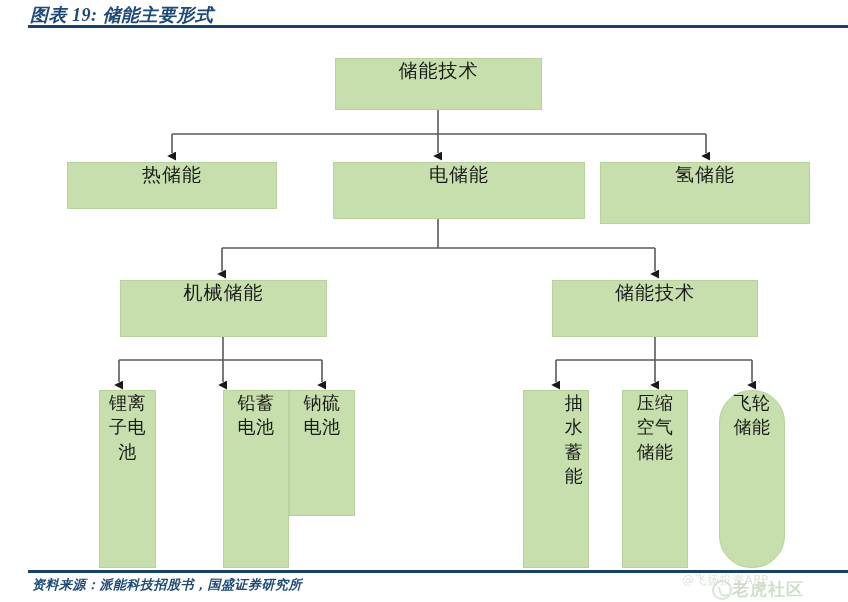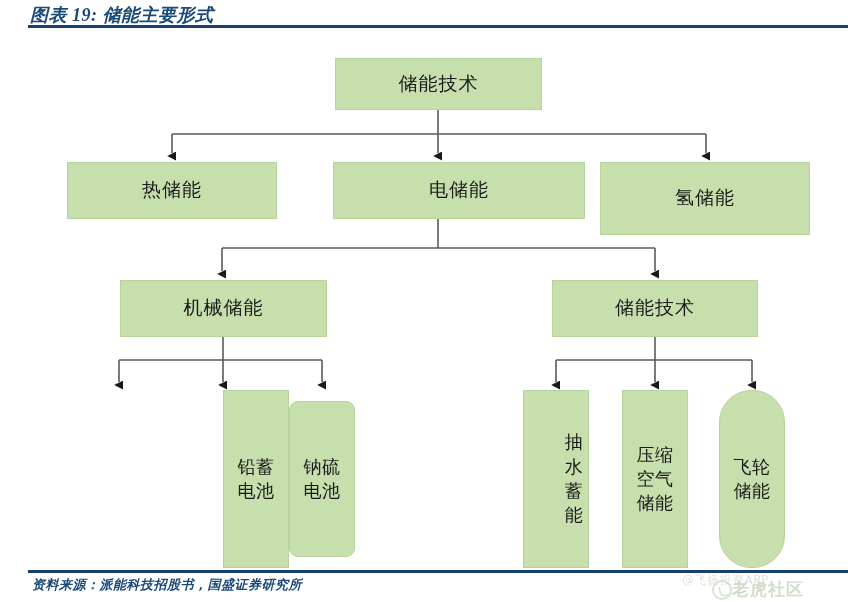--- a/index.html
+++ b/index.html
@@ -75,21 +75,20 @@
     height: 538px;
   }
 
   
   .node {
     position: absolute;
     background: #c6dfad;
     border: 1px solid #b7d39c;
     box-sizing: border-box;
     display: flex;
-    align-items: center;
     justify-content: center;
     text-align: center;
     color: #1a1a1a;
     font-family: "Liberation Serif", "DejaVu Serif", serif;
     font-size: 19px;
     line-height: 1.28;
     letter-spacing: 1px;
   }
   .node.tall {
     font-size: 18px;
@@ -199,41 +198,44 @@
       <path d="M556,330 L556,352" marker-end="url(#arrow)"></path>
       <path d="M655,330 L655,352" marker-end="url(#arrow)"></path>
       <path d="M752,330 L752,352" marker-end="url(#arrow)"></path>
     </g>
   </svg>
 
   <div class="node" style="left:335px; top:28px; width:207px; height:52px;">
     <span class="txt">储能技术</span>
   </div>
 
-  <div class="node" style="left:67px; top:132px; width:210px; height:57px;">
+  <div class="node" style="left:67px; top:132px; width:210px; height:47px;">
     <span class="txt">热储能</span>
   </div>
   <div class="node" style="left:333px; top:132px; width:252px; height:57px;">
     <span class="txt">电储能</span>
   </div>
-  <div class="node" style="left:600px; top:132px; width:210px; height:73px;">
+  <div class="node" style="left:600px; top:132px; width:210px; height:62px;">
     <span class="txt">氢储能</span>
   </div>
 
   <div class="node" style="left:120px; top:250px; width:207px; height:57px;">
     <span class="txt">机械储能</span>
   </div>
   <div class="node" style="left:552px; top:250px; width:206px; height:57px;">
     <span class="txt">储能技术</span>
   </div>
 
+  <div class="node tall" style="left:99px; top:360px; width:57px; height:178px;">
+    <span class="txt">锂离<br>子电<br>池</span>
+  </div>
   <div class="node tall" style="left:190px; top:360px; width:66px; height:178px;margin-left:33px;">
     <span class="txt">铅蓄<br>电池</span>
   </div>
-  <div class="node tall" style="left:289px; top:371px; width:66px; height:156px;border-radius:9px;">
+  <div class="node tall" style="left:289px; top:360px; width:66px; height:126px;">
     <span class="txt">钠硫<br>电池</span>
   </div>
 
   <div class="node tall" style="left:523px; top:360px; width:66px; height:178px;padding-left:40px;">
     <span class="txt">抽水<br>蓄能</span>
   </div>
   <div class="node tall" style="left:622px; top:360px; width:66px; height:178px;">
     <span class="txt">压缩<br>空气<br>储能</span>
   </div>
   <div class="node tall" style="left:719px; top:360px; width:66px; height:178px;border-radius:32px;">

